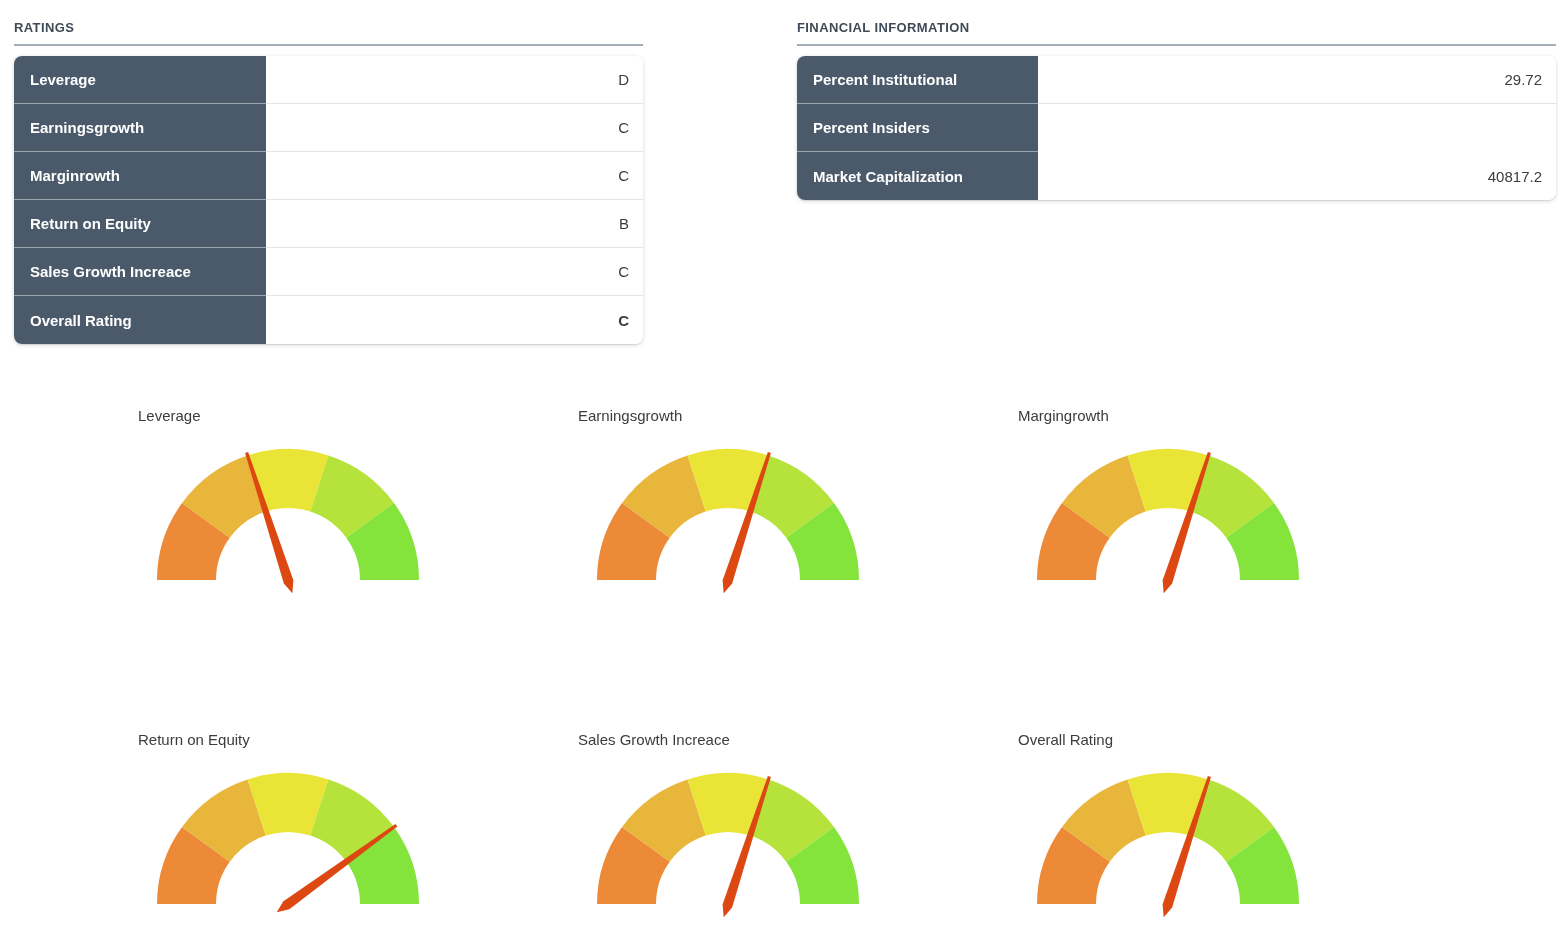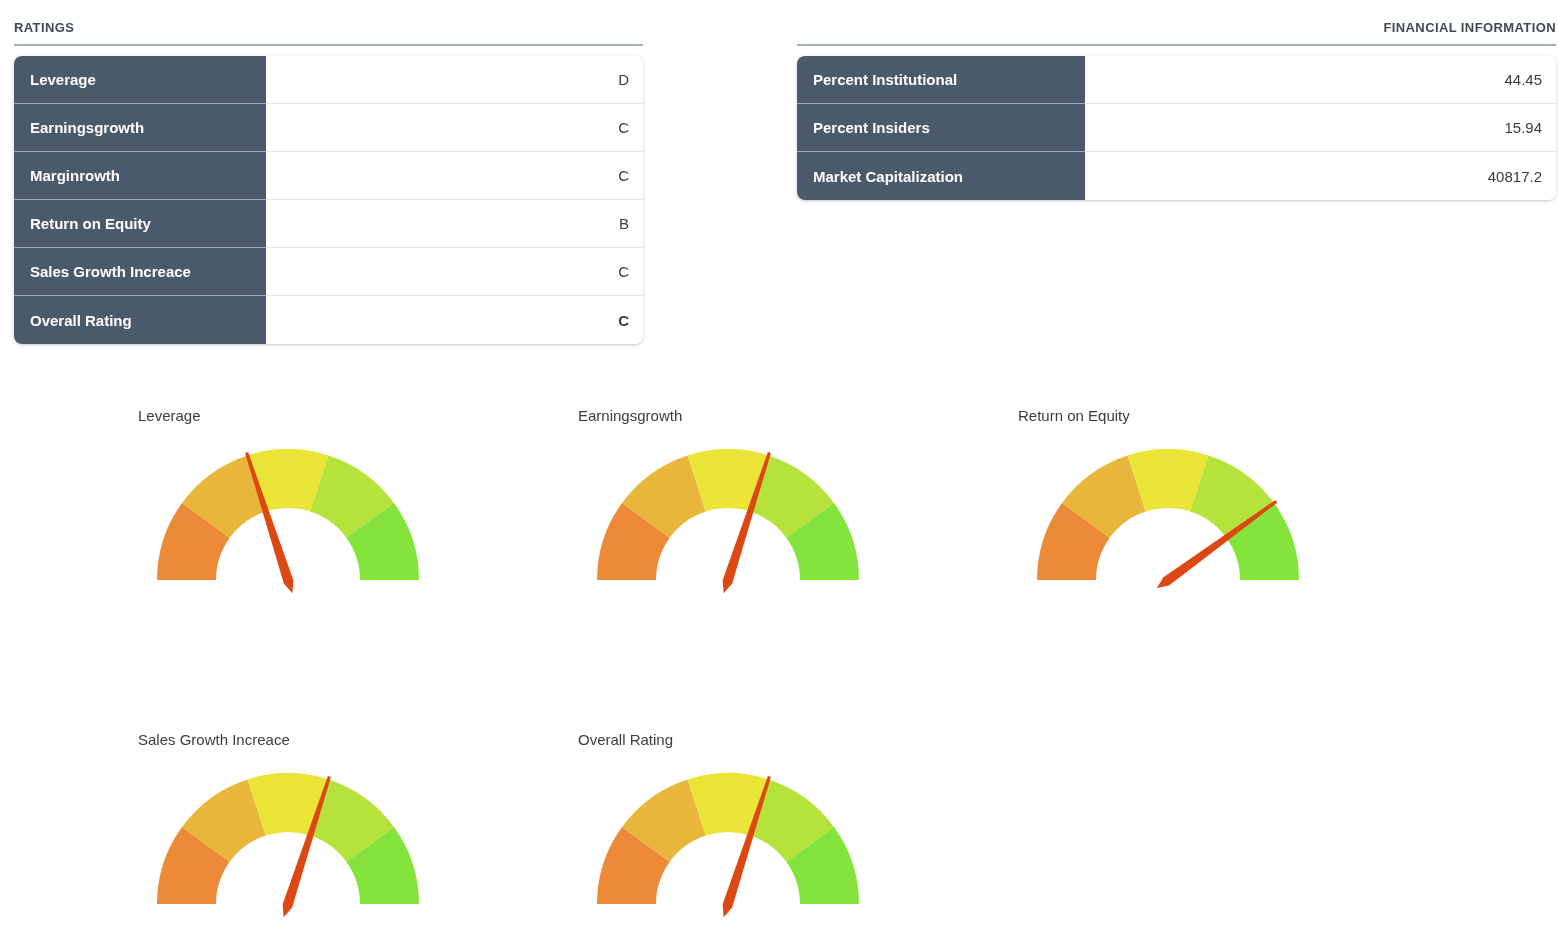--- a/index.html
+++ b/index.html
@@ -3,38 +3,38 @@
 <meta charset="utf-8">
 <style>
   html,body{margin:0;padding:0;background:#ffffff;}
   body{
     width:1558px;height:952px;position:relative;overflow:hidden;
     font-family:"Liberation Sans","DejaVu Sans",sans-serif;
     -webkit-font-smoothing:antialiased;
   }
   .panel{position:absolute;top:20px;}
   .panel-ratings{left:14px;width:629px;}
-  .panel-financial{left:797px;width:759px;text-align:right;}
+  .panel-financial{left:797px;width:759px;}
   .sec-title{
     margin:0;font-size:13px;font-weight:700;letter-spacing:.4px;
     color:#3f4a56;line-height:16px;
   }
   .rule{height:2px;background:#a4aeb8;margin-top:8px;}
   .card{
     margin-top:10px;border-radius:8px;overflow:hidden;background:#fff;
     box-shadow:0 1px 4px rgba(0,0,0,.16), 0 1px 1px rgba(0,0,0,.08);
   }
   .row{display:flex;height:48px;}
   .cell-label{
     background:#4b5a6b;color:#ffffff;font-weight:700;font-size:15px;
     display:flex;align-items:center;padding-left:16px;box-sizing:border-box;
     flex:0 0 auto;
   }
   .panel-ratings .cell-label{width:252px;}
-  .panel-financial .cell-label{width:288px;}
+  .panel-financial .cell-label{width:241px;}
   .cell-value{
     flex:1;display:flex;align-items:center;justify-content:flex-end;
     padding-right:14px;font-size:15px;color:#3c3c3c;background:#fff;
   }
   .row:not(:last-child) .cell-label{border-bottom:1px solid rgba(255,255,255,.45);}
   .row:not(:last-child) .cell-value{border-bottom:1px solid #e4e4e4;}
   .row.bold .cell-value{font-weight:700;}
   .gauges{
     position:absolute;left:138px;top:406px;
     display:grid;grid-template-columns:repeat(3,300px);
@@ -77,25 +77,24 @@
       </div>
     </div>
 </section>
 
 <section class="panel panel-financial">
   <h2 class="sec-title">FINANCIAL INFORMATION</h2>
   <div class="rule"></div>
   <div class="card">
       <div class="row">
         <div class="cell-label">Percent Institutional</div>
-        <div class="cell-value">44.45</div>
+        <div class="cell-value">29.72</div>
       </div>
       <div class="row">
         <div class="cell-label">Percent Insiders</div>
-        <div class="cell-value">15.94</div>
       </div>
       <div class="row">
         <div class="cell-label">Market Capitalization</div>
         <div class="cell-value">40817.2</div>
       </div>
     </div>
 </section>
 
 <div class="gauges">
     <div class="gauge-cell">
@@ -106,20 +105,33 @@
         <path d="M109.5187737368819 29.411596365334873A131 131 0 0 1 190.48122626311812 29.411596365334887L172.2492235949962 85.52393082674895A72 72 0 0 0 127.75077640500379 85.52393082674894Z" fill="#e9e436"></path>
         <path d="M190.48122626311812 29.411596365334887A131 131 0 0 1 255.98122626311812 77.00013194968602L208.2492235949962 111.67946183494193A72 72 0 0 0 172.2492235949962 85.52393082674895Z" fill="#b5e23b"></path>
         <path d="M255.98122626311812 77.00013194968602A131 131 0 0 1 281 154L222 154A72 72 0 0 0 208.2492235949962 111.67946183494193Z" fill="#85e43c"></path>
         <g transform="translate(150,154) rotate(-18)">
           <polygon points="-1.6,-134 1.6,-134 5,2 0,14 -5,2" fill="#dd4712"></polygon>
         </g>
       </svg>
     </div>
     <div class="gauge-cell">
       <div class="gauge-title">Earningsgrowth</div>
+      <svg width="300" height="170" viewBox="0 0 300 170">
+        <path d="M19 153.99999999999997A131 131 0 0 1 44.0187737368819 77.00013194968601L91.75077640500379 111.67946183494192A72 72 0 0 0 78 154Z" fill="#ec8a38"></path>
+        <path d="M44.0187737368819 77.00013194968601A131 131 0 0 1 109.5187737368819 29.411596365334873L127.75077640500379 85.52393082674894A72 72 0 0 0 91.75077640500379 111.67946183494192Z" fill="#e8b63a"></path>
+        <path d="M109.5187737368819 29.411596365334873A131 131 0 0 1 190.48122626311812 29.411596365334887L172.2492235949962 85.52393082674895A72 72 0 0 0 127.75077640500379 85.52393082674894Z" fill="#e9e436"></path>
+        <path d="M190.48122626311812 29.411596365334887A131 131 0 0 1 255.98122626311812 77.00013194968602L208.2492235949962 111.67946183494193A72 72 0 0 0 172.2492235949962 85.52393082674895Z" fill="#b5e23b"></path>
+        <path d="M255.98122626311812 77.00013194968602A131 131 0 0 1 281 154L222 154A72 72 0 0 0 208.2492235949962 111.67946183494193Z" fill="#85e43c"></path>
+        <g transform="translate(150,154) rotate(18)">
+          <polygon points="-1.6,-134 1.6,-134 5,2 0,14 -5,2" fill="#dd4712"></polygon>
+        </g>
+      </svg>
+    </div>
+    <div class="gauge-cell">
+      <div class="gauge-title">Margingrowth</div>
       <svg width="300" height="170" viewBox="0 0 300 170">
         <path d="M19 153.99999999999997A131 131 0 0 1 44.0187737368819 77.00013194968601L91.75077640500379 111.67946183494192A72 72 0 0 0 78 154Z" fill="#ec8a38"></path>
         <path d="M44.0187737368819 77.00013194968601A131 131 0 0 1 109.5187737368819 29.411596365334873L127.75077640500379 85.52393082674894A72 72 0 0 0 91.75077640500379 111.67946183494192Z" fill="#e8b63a"></path>
         <path d="M109.5187737368819 29.411596365334873A131 131 0 0 1 190.48122626311812 29.411596365334887L172.2492235949962 85.52393082674895A72 72 0 0 0 127.75077640500379 85.52393082674894Z" fill="#e9e436"></path>
         <path d="M190.48122626311812 29.411596365334887A131 131 0 0 1 255.98122626311812 77.00013194968602L208.2492235949962 111.67946183494193A72 72 0 0 0 172.2492235949962 85.52393082674895Z" fill="#b5e23b"></path>
         <path d="M255.98122626311812 77.00013194968602A131 131 0 0 1 281 154L222 154A72 72 0 0 0 208.2492235949962 111.67946183494193Z" fill="#85e43c"></path>
         <g transform="translate(150,154) rotate(18)">
           <polygon points="-1.6,-134 1.6,-134 5,2 0,14 -5,2" fill="#dd4712"></polygon>
         </g>
       </svg>

